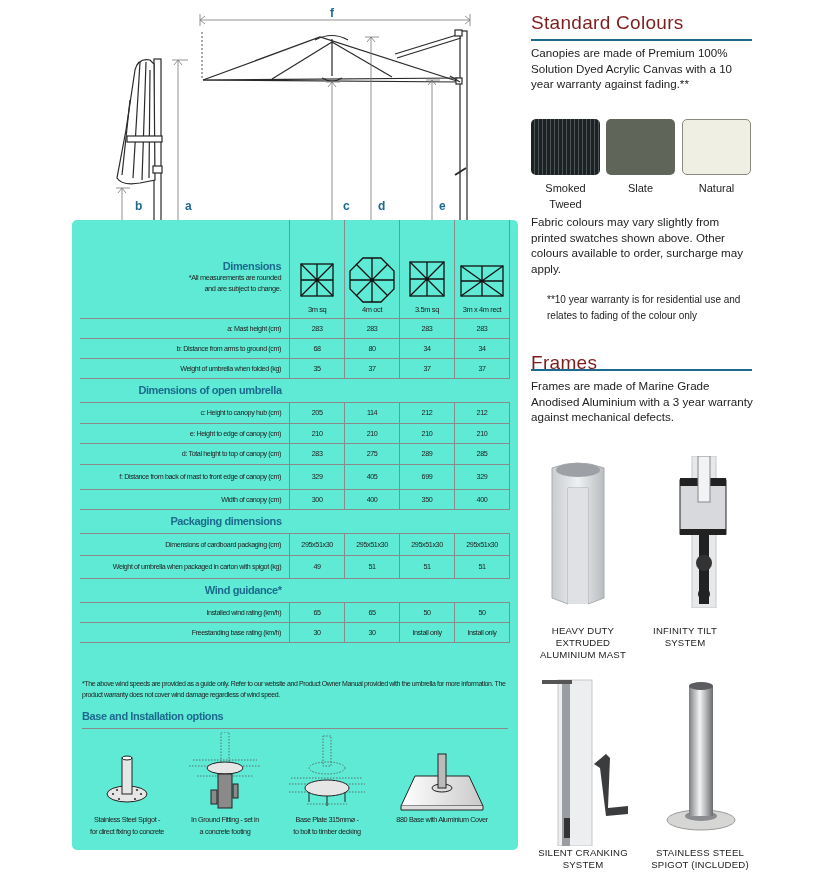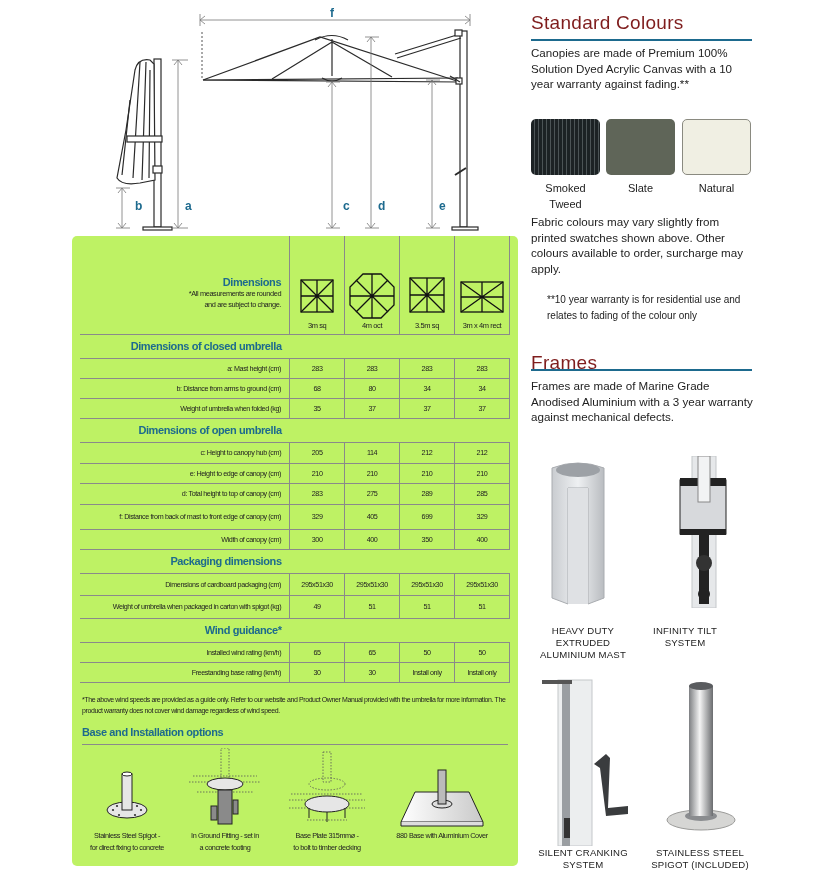--- a/index.html
+++ b/index.html
@@ -4,22 +4,22 @@
 <style>
   * { box-sizing: border-box; margin: 0; padding: 0; }
   html, body { width: 824px; height: 878px; background: #ffffff; overflow: hidden; }
   body { position: relative; font-family: "Liberation Sans", sans-serif; color: #222; }
 
   
   #diagram { position: absolute; left: 100px; top: 0; width: 400px; height: 235px; }
 
   
   #spec-panel {
-    position: absolute; left: 72px; top: 236px; width: 446px; height: 630px;
-    background: #bef264; border-radius: 5px;
+    position: absolute; left: 72px; top: 220px; width: 446px; height: 630px;
+    background: #5eead4; border-radius: 5px;
   }
   .cond { font-family: "Liberation Sans", sans-serif; letter-spacing: -0.4px; }
   .blue-head { color: #1d6a8e; font-weight: bold; }
 
   #spec-table { position: absolute; left: 8px; top: 0; width: 430px; border-collapse: collapse; }
   #spec-table td { font-size: 7.2px; text-align: center; vertical-align: middle; padding: 0; }
   #spec-table td.label { text-align: right; padding-right: 8px; width: 210px; }
   #spec-table td.val { width: 55px; border-left: 1px solid #8a8a8a; }
   #spec-table tr.data td { border-top: 1px solid #8a8a8a; border-bottom: 1px solid #8a8a8a; }
   #spec-table tr.data td.val:last-child { border-right: 1px solid #8a8a8a; }
@@ -136,24 +136,20 @@
         <svg class="shape" width="44" height="32" viewBox="0 0 44 32">
               <g stroke="#111" stroke-width="1.3" fill="none">
                 <rect x="1" y="1" width="42" height="30"></rect>
                 <path d="M1 1 L43 31 M43 1 L1 31 M22 1 L22 31 M1 16 L43 16"></path>
               </g>
             </svg>
         <span class="cond">3m x 4m rect</span>
       </td>
     </tr>
 
-    <tr class="section" style="height:24px;">
-      <td class="cond blue-head" colspan="1">Dimensions of closed umbrella</td>
-          <td colspan="4"></td>
-    </tr>
     <tr class="data" style="height:20px;">
       <td class="label cond">a: Mast height (cm)</td>
       <td class="val cond">283</td>
       <td class="val cond">283</td>
       <td class="val cond">283</td>
       <td class="val cond">283</td>
     </tr>
     <tr class="data" style="height:20px;">
       <td class="label cond">b: Distance from arms to ground (cm)</td>
       <td class="val cond">68</td>

